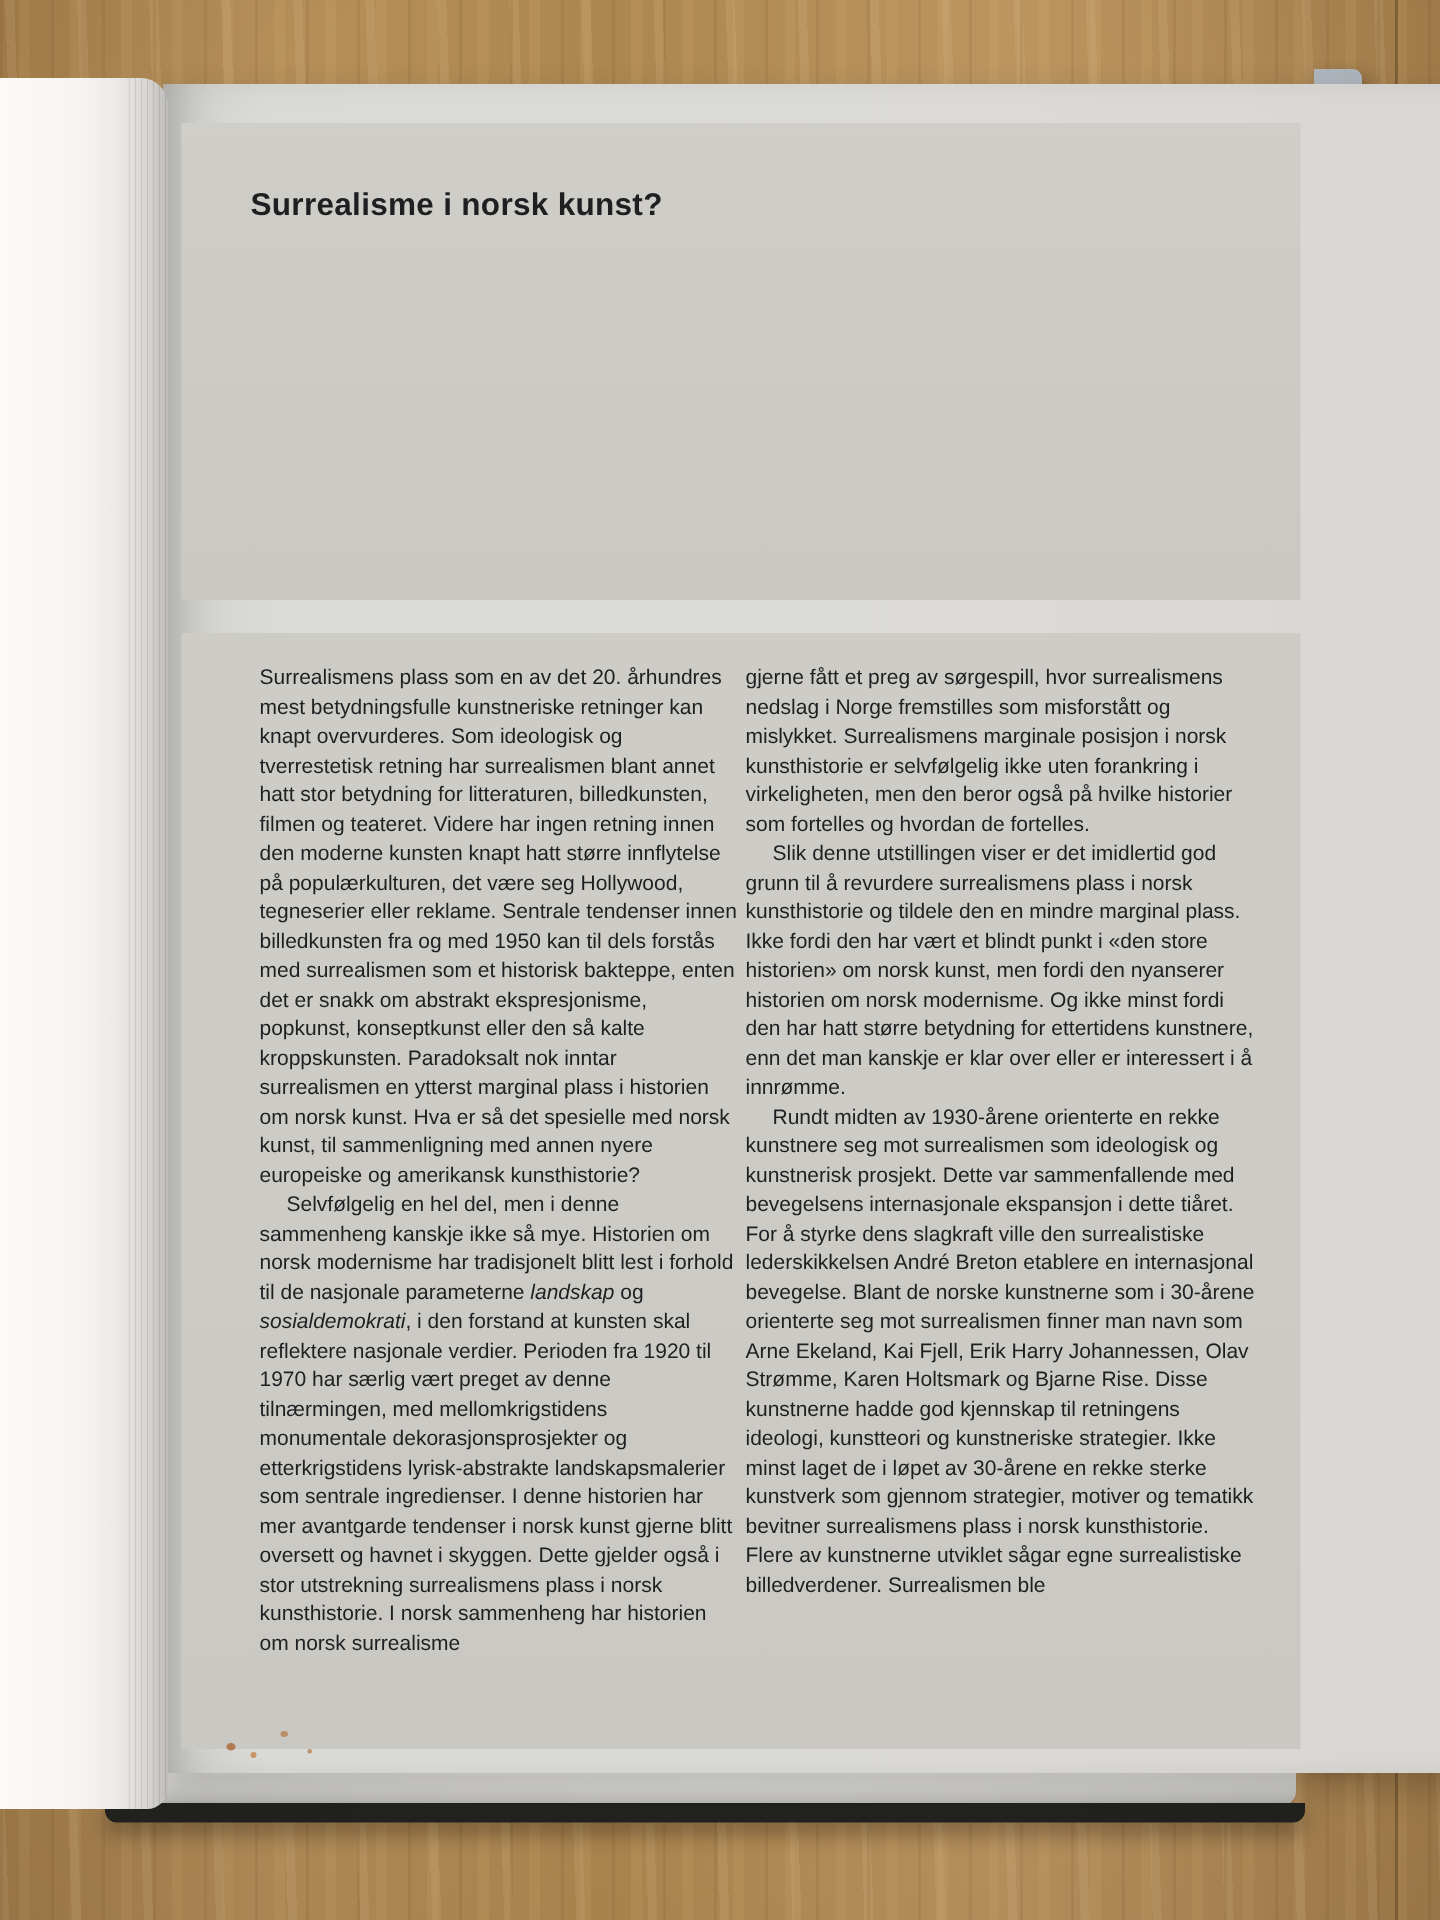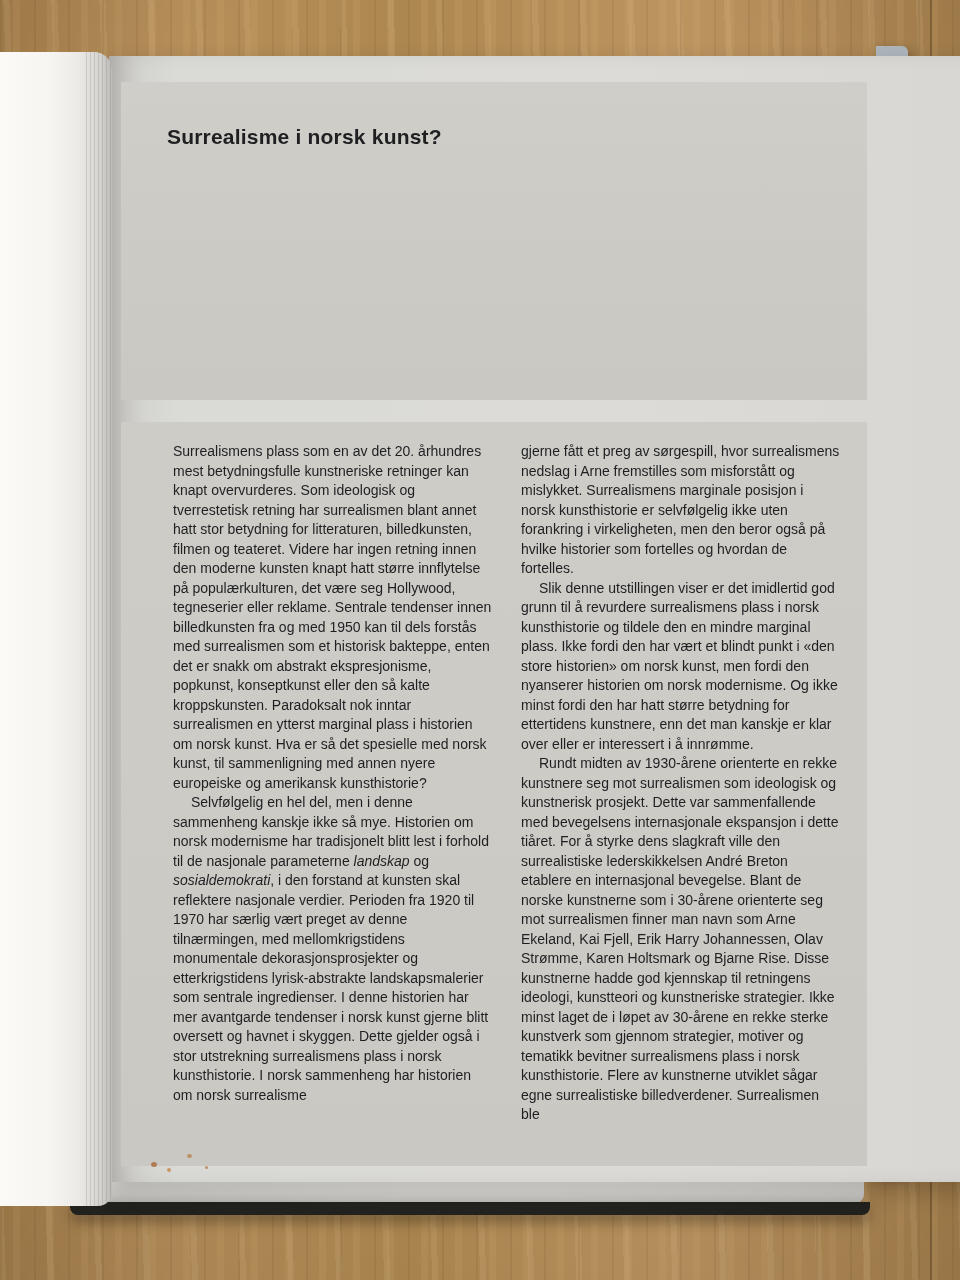--- a/index.html
+++ b/index.html
@@ -55,21 +55,21 @@
 
   .panel{position:absolute;background:var(--panel);}
   .title-panel{left:12px;top:26px;width:746px;height:318px;padding:42px 0 0 46px;
     background:linear-gradient(180deg,#cfcec9 0%,var(--panel) 40%,#c9c8c3 100%);}
   .page-title{margin:0;font-size:21px;line-height:1.2;font-weight:700;color:var(--text);
     letter-spacing:0.2px;}
 
   .body-panel{left:12px;top:366px;width:746px;height:744px;overflow:hidden;
     padding:20px 26px 0 52px;
     background:linear-gradient(180deg,#cdccc7 0%,var(--panel) 50%,#c9c8c3 100%);
-    display:flex;gap:28px;}
+    display:flex;gap:4px;}
   .col{font-size:14px;line-height:19.5px;color:var(--text);text-align:left;}
   .col-left{flex:0 0 320px;}
   .col-right{flex:1;}
   .col p{margin:0;}
   .col p.indent{text-indent:18px;}
   .col i{}
 
   
   .foxing{position:absolute;left:38px;top:1086px;width:70px;height:34px;}
   .foxing span{position:absolute;border-radius:50%;display:block;}
@@ -98,21 +98,21 @@
       <div class="panel title-panel">
         <h1 class="page-title">Surrealisme i norsk kunst?</h1>
       </div>
 
       <div class="panel body-panel">
         <div class="col col-left">
           <p>Surrealismens plass som en av det 20. århundres mest betydningsfulle kunstneriske retninger kan knapt overvurderes. Som ideologisk og tverrestetisk retning har surrealismen blant annet hatt stor betydning for litteraturen, billedkunsten, filmen og teateret. Videre har ingen retning innen den moderne kunsten knapt hatt større innflytelse på populærkulturen, det være seg Hollywood, tegneserier eller reklame. Sentrale tendenser innen billedkunsten fra og med 1950 kan til dels forstås med surrealismen som et historisk bakteppe, enten det er snakk om abstrakt ekspresjonisme, popkunst, konseptkunst eller den så kalte kroppskunsten. Paradoksalt nok inntar surrealismen en ytterst marginal plass i historien om norsk kunst. Hva er så det spesielle med norsk kunst, til sammenligning med annen nyere europeiske og amerikansk kunsthistorie?</p>
           <p class="indent"><span>Selvfølgelig en hel del, men i denne sammenheng kanskje ikke så mye. Historien om norsk modernisme har tradisjonelt blitt lest i forhold til de nasjonale parameterne </span><i>landskap</i><span> og </span><i>sosialdemokrati</i><span>, i den forstand at kunsten skal reflektere nasjonale verdier. Perioden fra 1920 til 1970 har særlig vært preget av denne tilnærmingen, med mellomkrigstidens monumentale dekorasjonsprosjekter og etterkrigstidens lyrisk-abstrakte landskapsmalerier som sentrale ingredienser. I denne historien har mer avantgarde tendenser i norsk kunst gjerne blitt oversett og havnet i skyggen. Dette gjelder også i stor utstrekning surrealismens plass i norsk kunsthistorie. I norsk sammenheng har historien om norsk surrealisme</span></p>
         </div>
         <div class="col col-right">
-          <p>gjerne fått et preg av sørgespill, hvor surrealismens nedslag i Arne fremstilles som misforstått og mislykket. Surrealismens marginale posisjon i norsk kunsthistorie er selvfølgelig ikke uten forankring i virkeligheten, men den beror også på hvilke historier som fortelles og hvordan de fortelles.</p>
+          <p>gjerne fått et preg av sørgespill, hvor surrealismens nedslag i Norge fremstilles som misforstått og mislykket. Surrealismens marginale posisjon i norsk kunsthistorie er selvfølgelig ikke uten forankring i virkeligheten, men den beror også på hvilke historier som fortelles og hvordan de fortelles.</p>
           <p class="indent">Slik denne utstillingen viser er det imidlertid god grunn til å revurdere surrealismens plass i norsk kunsthistorie og tildele den en mindre marginal plass. Ikke fordi den har vært et blindt punkt i «den store historien» om norsk kunst, men fordi den nyanserer historien om norsk modernisme. Og ikke minst fordi den har hatt større betydning for ettertidens kunstnere, enn det man kanskje er klar over eller er interessert i å innrømme.</p>
           <p class="indent">Rundt midten av 1930-årene orienterte en rekke kunstnere seg mot surrealismen som ideologisk og kunstnerisk prosjekt. Dette var sammenfallende med bevegelsens internasjonale ekspansjon i dette tiåret. For å styrke dens slagkraft ville den surrealistiske lederskikkelsen André Breton etablere en internasjonal bevegelse. Blant de norske kunstnerne som i 30-årene orienterte seg mot surrealismen finner man navn som Arne Ekeland, Kai Fjell, Erik Harry Johannessen, Olav Strømme, Karen Holtsmark og Bjarne Rise. Disse kunstnerne hadde god kjennskap til retningens ideologi, kunstteori og kunstneriske strategier. Ikke minst laget de i løpet av 30-årene en rekke sterke kunstverk som gjennom strategier, motiver og tematikk bevitner surrealismens plass i norsk kunsthistorie. Flere av kunstnerne utviklet sågar egne surrealistiske billedverdener. Surrealismen ble</p>
         </div>
       </div>
 
       <div class="foxing">
         <span class="spot1"></span>
         <span class="spot2"></span>
         <span class="spot3"></span>
         <span class="spot4"></span>

